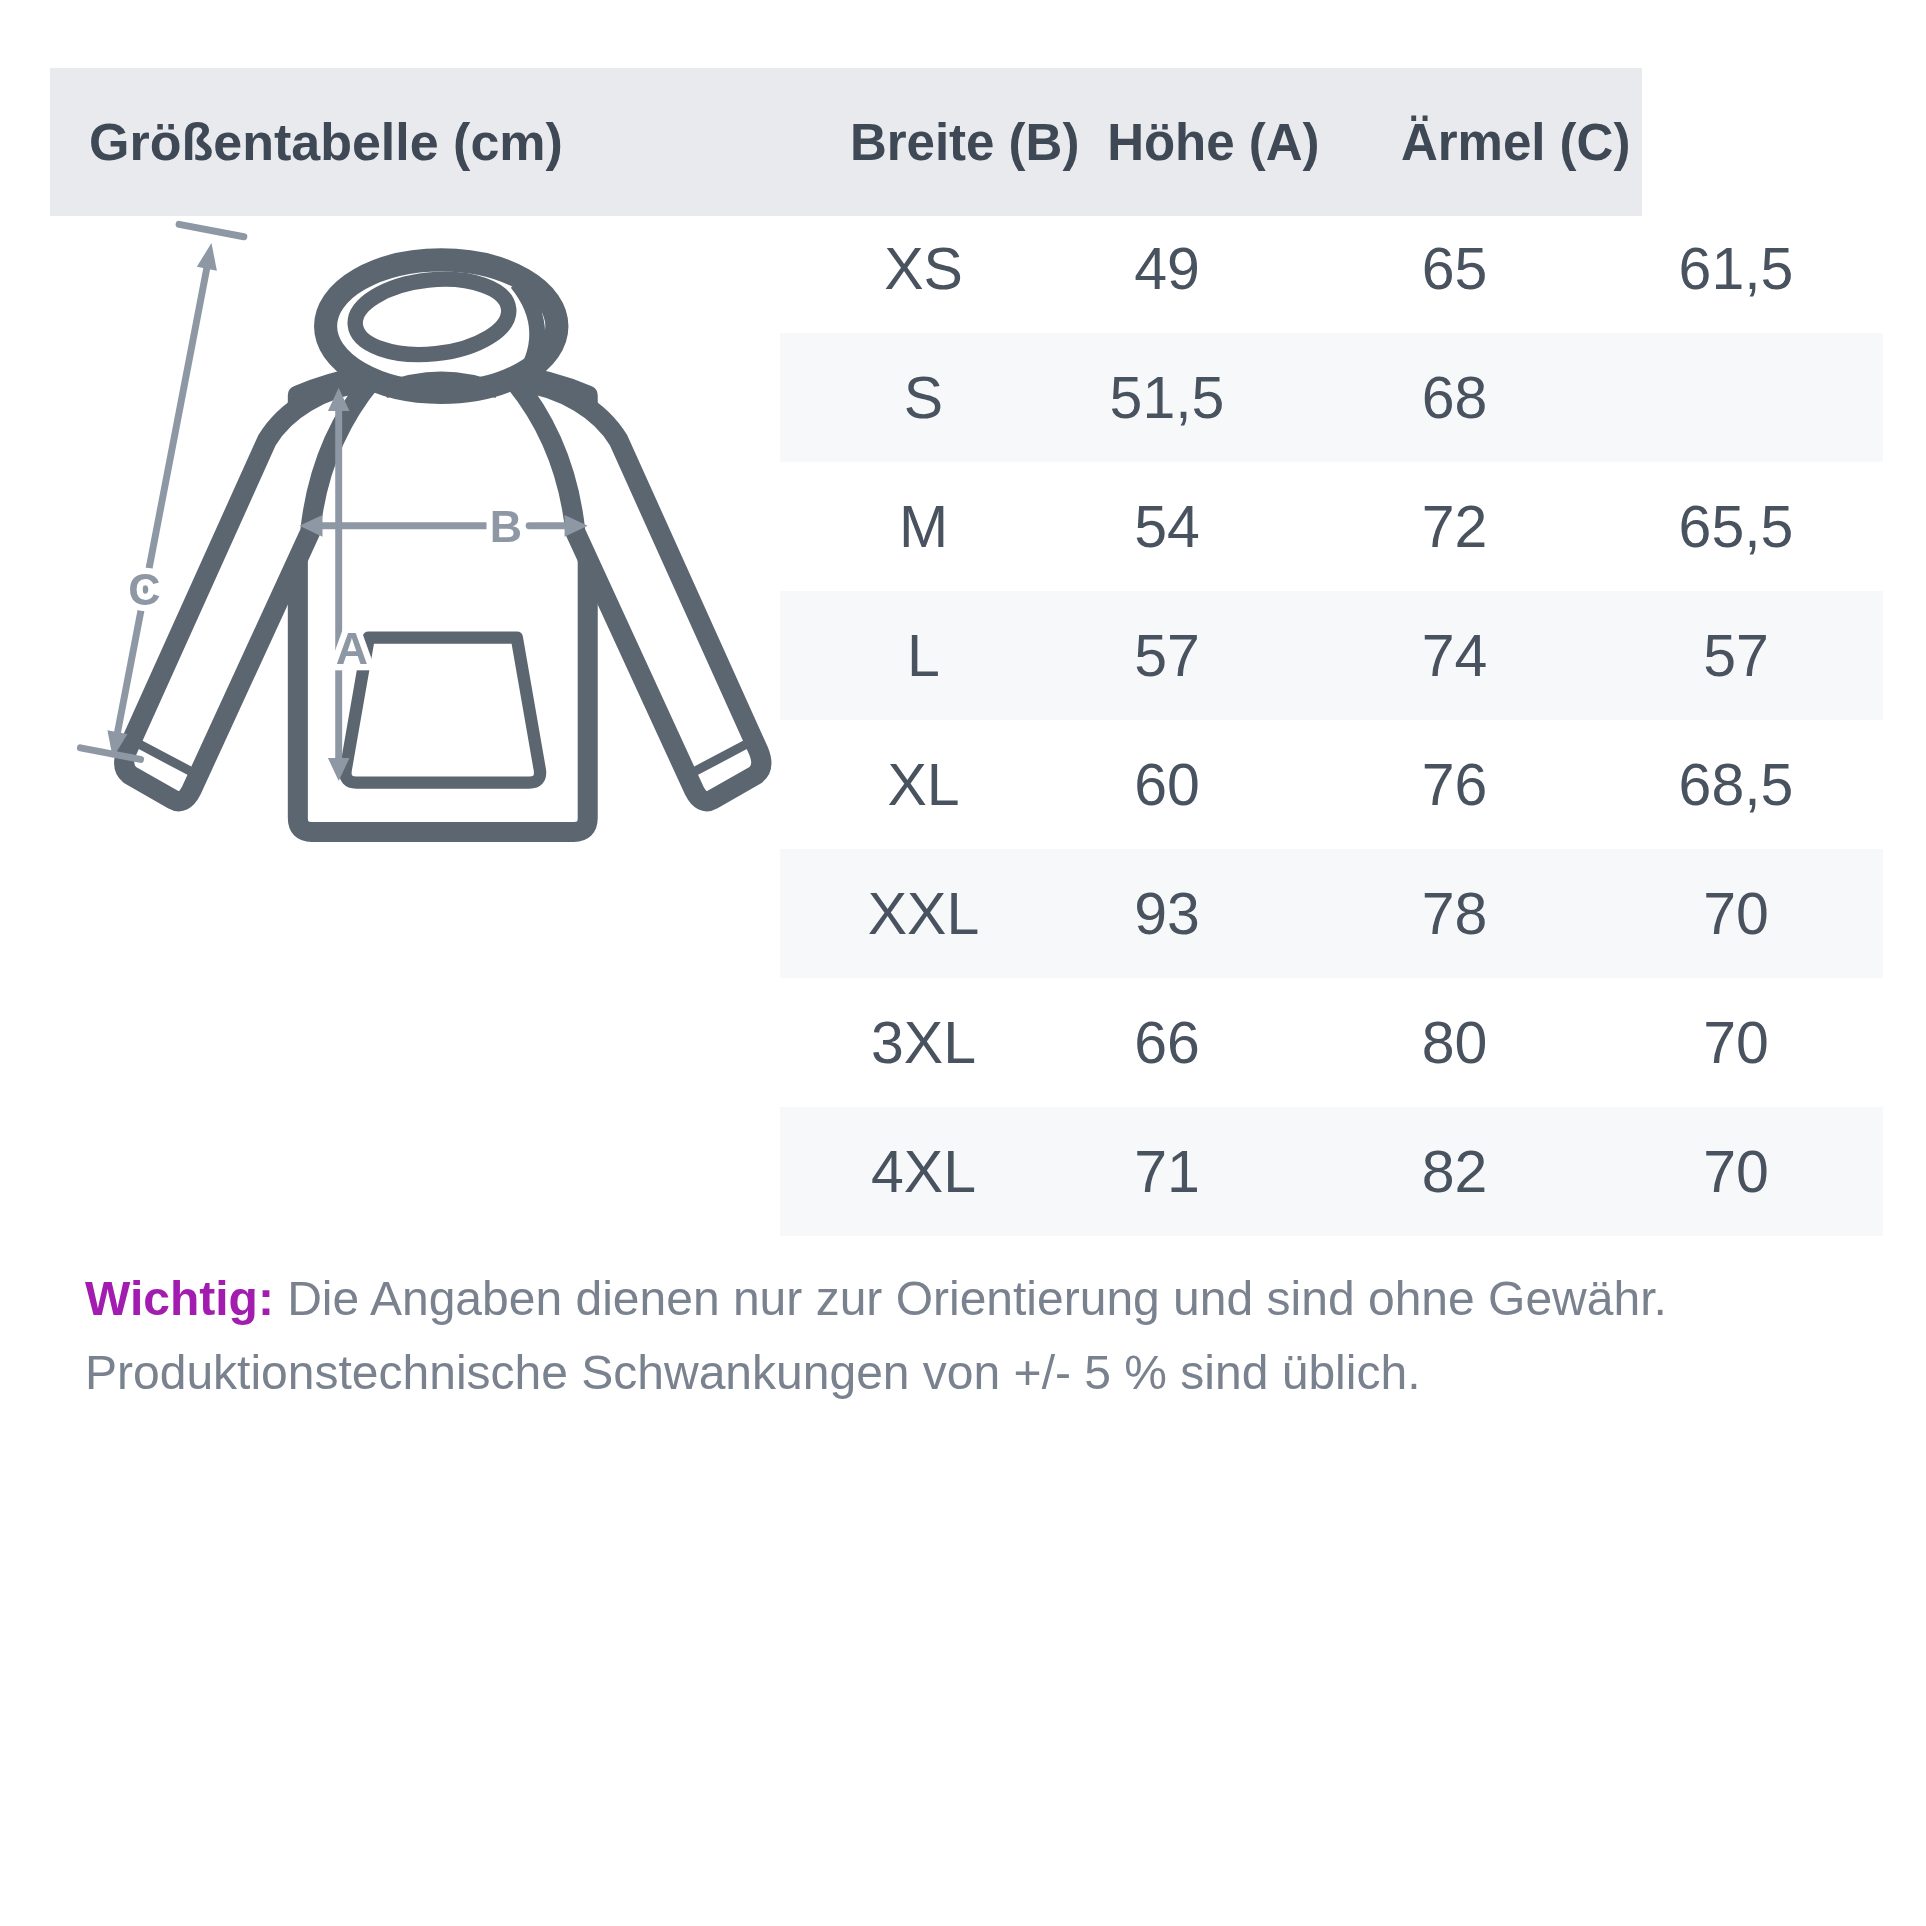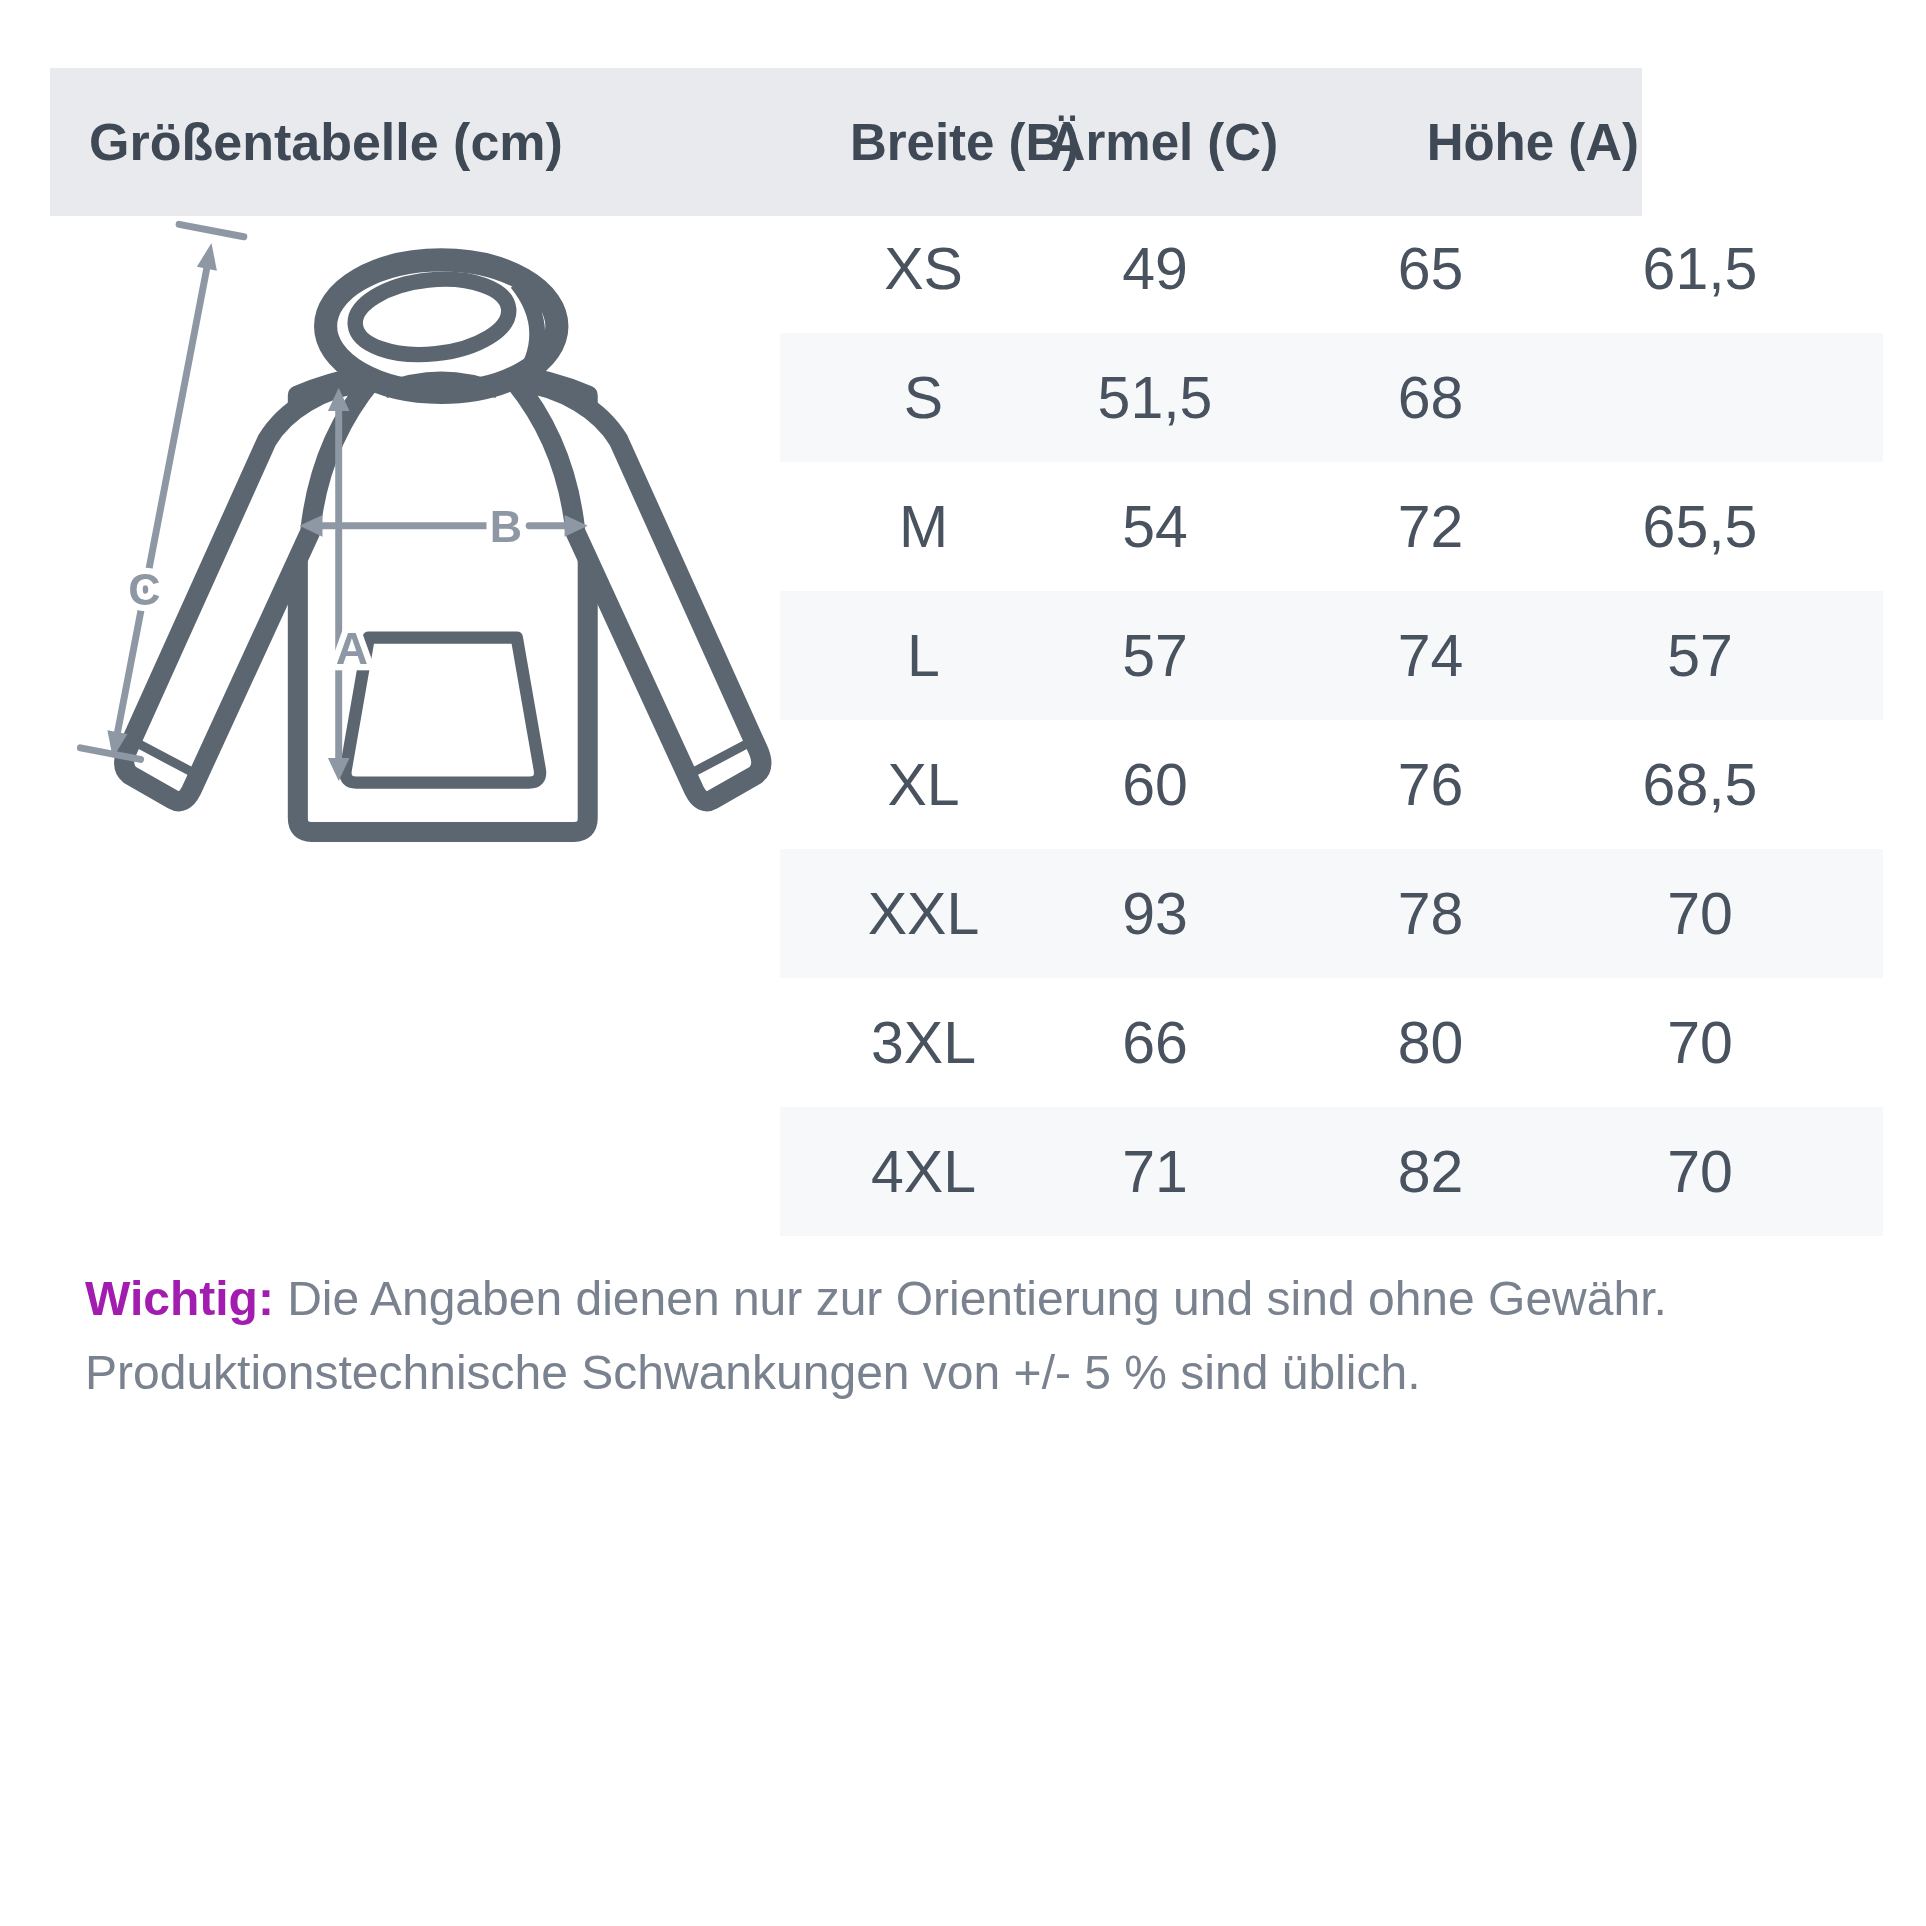--- a/index.html
+++ b/index.html
@@ -23,20 +23,21 @@
     text-align:center;font-size:51px;font-weight:bold;color:#3f4956;
     white-space:nowrap;box-sizing:border-box;
   }
   .header-cols .hc4{padding-right:100px;}
   .size-table{
     position:absolute;left:780px;top:204px;width:1103px;
   }
   .row{
     height:129px;display:grid;grid-template-columns:287px 176px 375px 264px;
     align-items:center;
+    gap:12px;
   }
   .row.alt{background:#f7f8fa;}
   .row .cell{
     text-align:center;font-size:59px;color:#49525f;white-space:nowrap;
     box-sizing:border-box;
   }
   .row .c4{padding-right:100px;}
   .diagram{
     position:absolute;left:65px;top:212px;width:717px;height:640px;
   }
@@ -47,22 +48,22 @@
   .note b{color:#a21caf;font-weight:bold;}
 </style>
 </head>
 <body>
 
 <div class="header-bar">
   <div class="title">Größentabelle (cm)</div>
   <div class="header-cols">
     <div class="hcell"></div>
     <div class="hcell">Breite (B)</div>
+    <div class="hcell">Höhe (A)</div>
     <div class="hcell hc4">Ärmel (C)</div>
-    <div class="hcell">Höhe (A)</div>
   </div>
 </div>
 
 <svg class="diagram" viewBox="0 0 930 830" xmlns="http://www.w3.org/2000/svg">
 
   <g stroke="#5b6670" stroke-width="26" fill="#ffffff" stroke-linejoin="round" stroke-linecap="round">
     <path d="M 302 238 L 302 786 Q 302 804 320 804 L 660 804 Q 678 804 678 786 L 678 238 Q 600 204 490 204 Q 380 204 302 238 Z"></path>
     <path d="M 398 218 C 330 228 285 258 262 296 L 80 700 Q 72 720 84 730 L 140 762 Q 154 770 164 750 L 318 415 Q 330 300 398 218 Z"></path>
     <path d="M 582 218 C 650 228 695 258 718 296 L 900 700 Q 908 720 896 730 L 840 762 Q 826 770 816 750 L 662 415 Q 650 300 582 218 Z"></path>
   </g>

